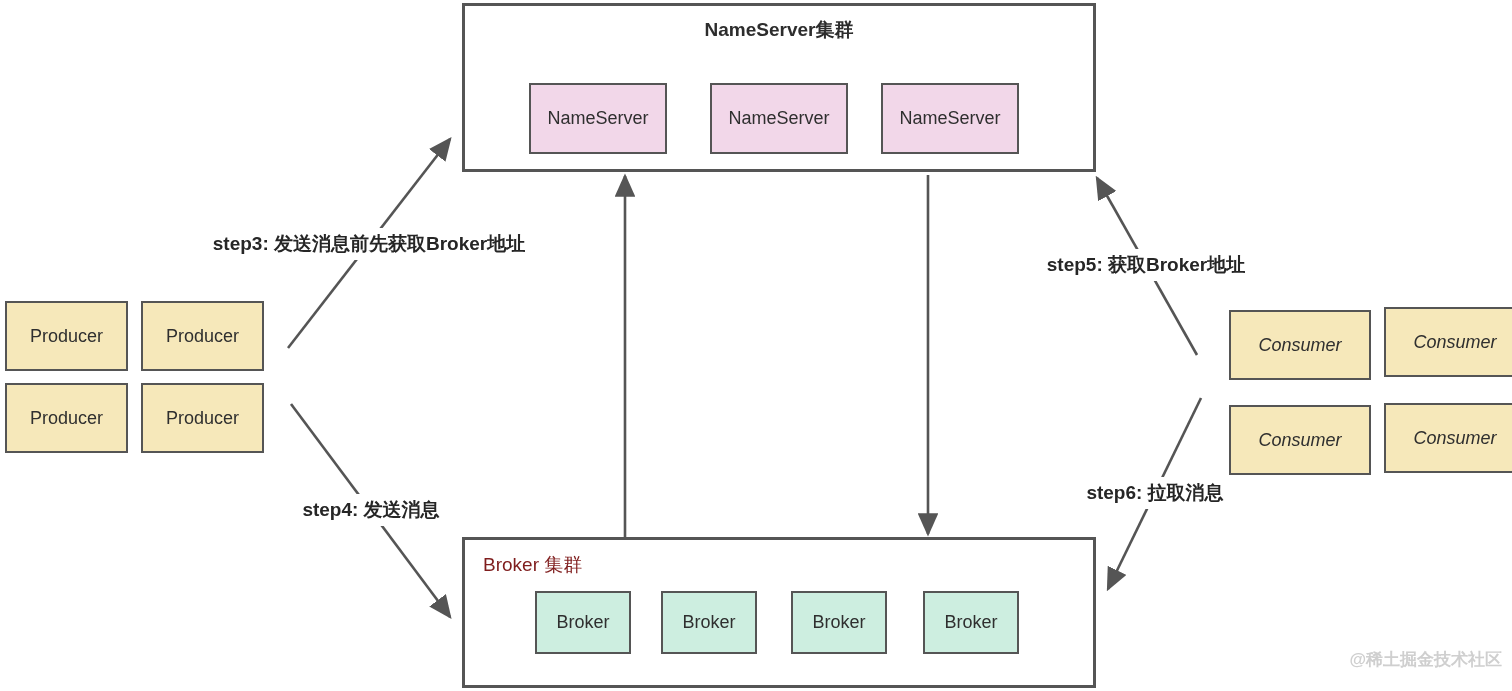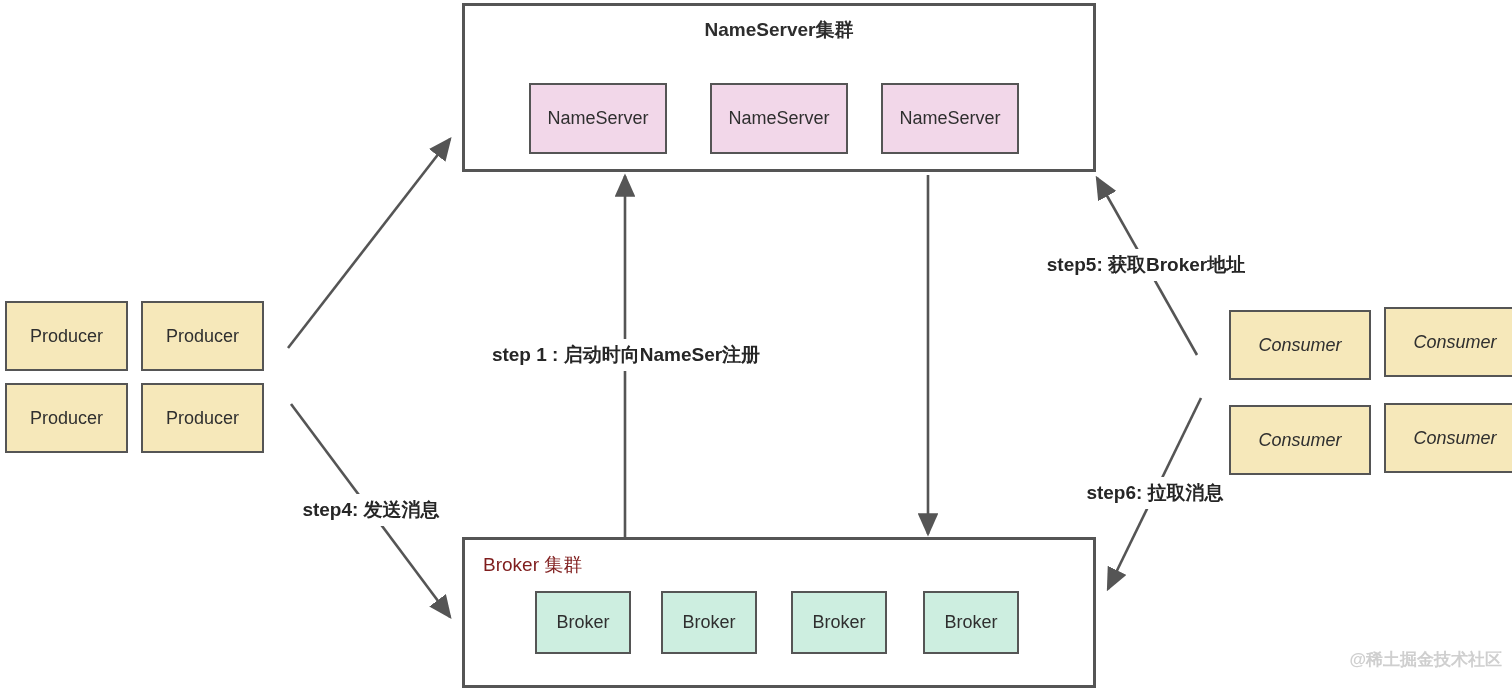--- a/index.html
+++ b/index.html
@@ -101,19 +101,19 @@
       </marker>
     </defs>
     <line x1="288" y1="348" x2="450" y2="139" marker-end="url(#ah)"></line>
     <line x1="291" y1="404" x2="450" y2="617" marker-end="url(#ah)"></line>
     <line x1="625" y1="537" x2="625" y2="176" marker-end="url(#ah)"></line>
     <line x1="928" y1="175" x2="928" y2="534" marker-end="url(#ah)"></line>
     <line x1="1197" y1="355" x2="1097" y2="178" marker-end="url(#ah)"></line>
     <line x1="1201" y1="398" x2="1108" y2="589" marker-end="url(#ah)"></line>
   </svg>
 
-  <div class="step-label" style="left:626px;top:355px;">step 1 : 启动时向NameSer注册</div>
+  <div class="step-label" style="left:369px;top:244px;">step3: 发送消息前先获取Broker地址</div>
   <div class="step-label" style="left:1146px;top:265px;">step5: 获取Broker地址</div>
   <div class="step-label" style="left:371px;top:510px;">step4: 发送消息</div>
   <div class="step-label" style="left:1155px;top:493px;">step6: 拉取消息</div>
 
   <div class="watermark">@稀土掘金技术社区</div>
 </div>
 
 </body></html>

